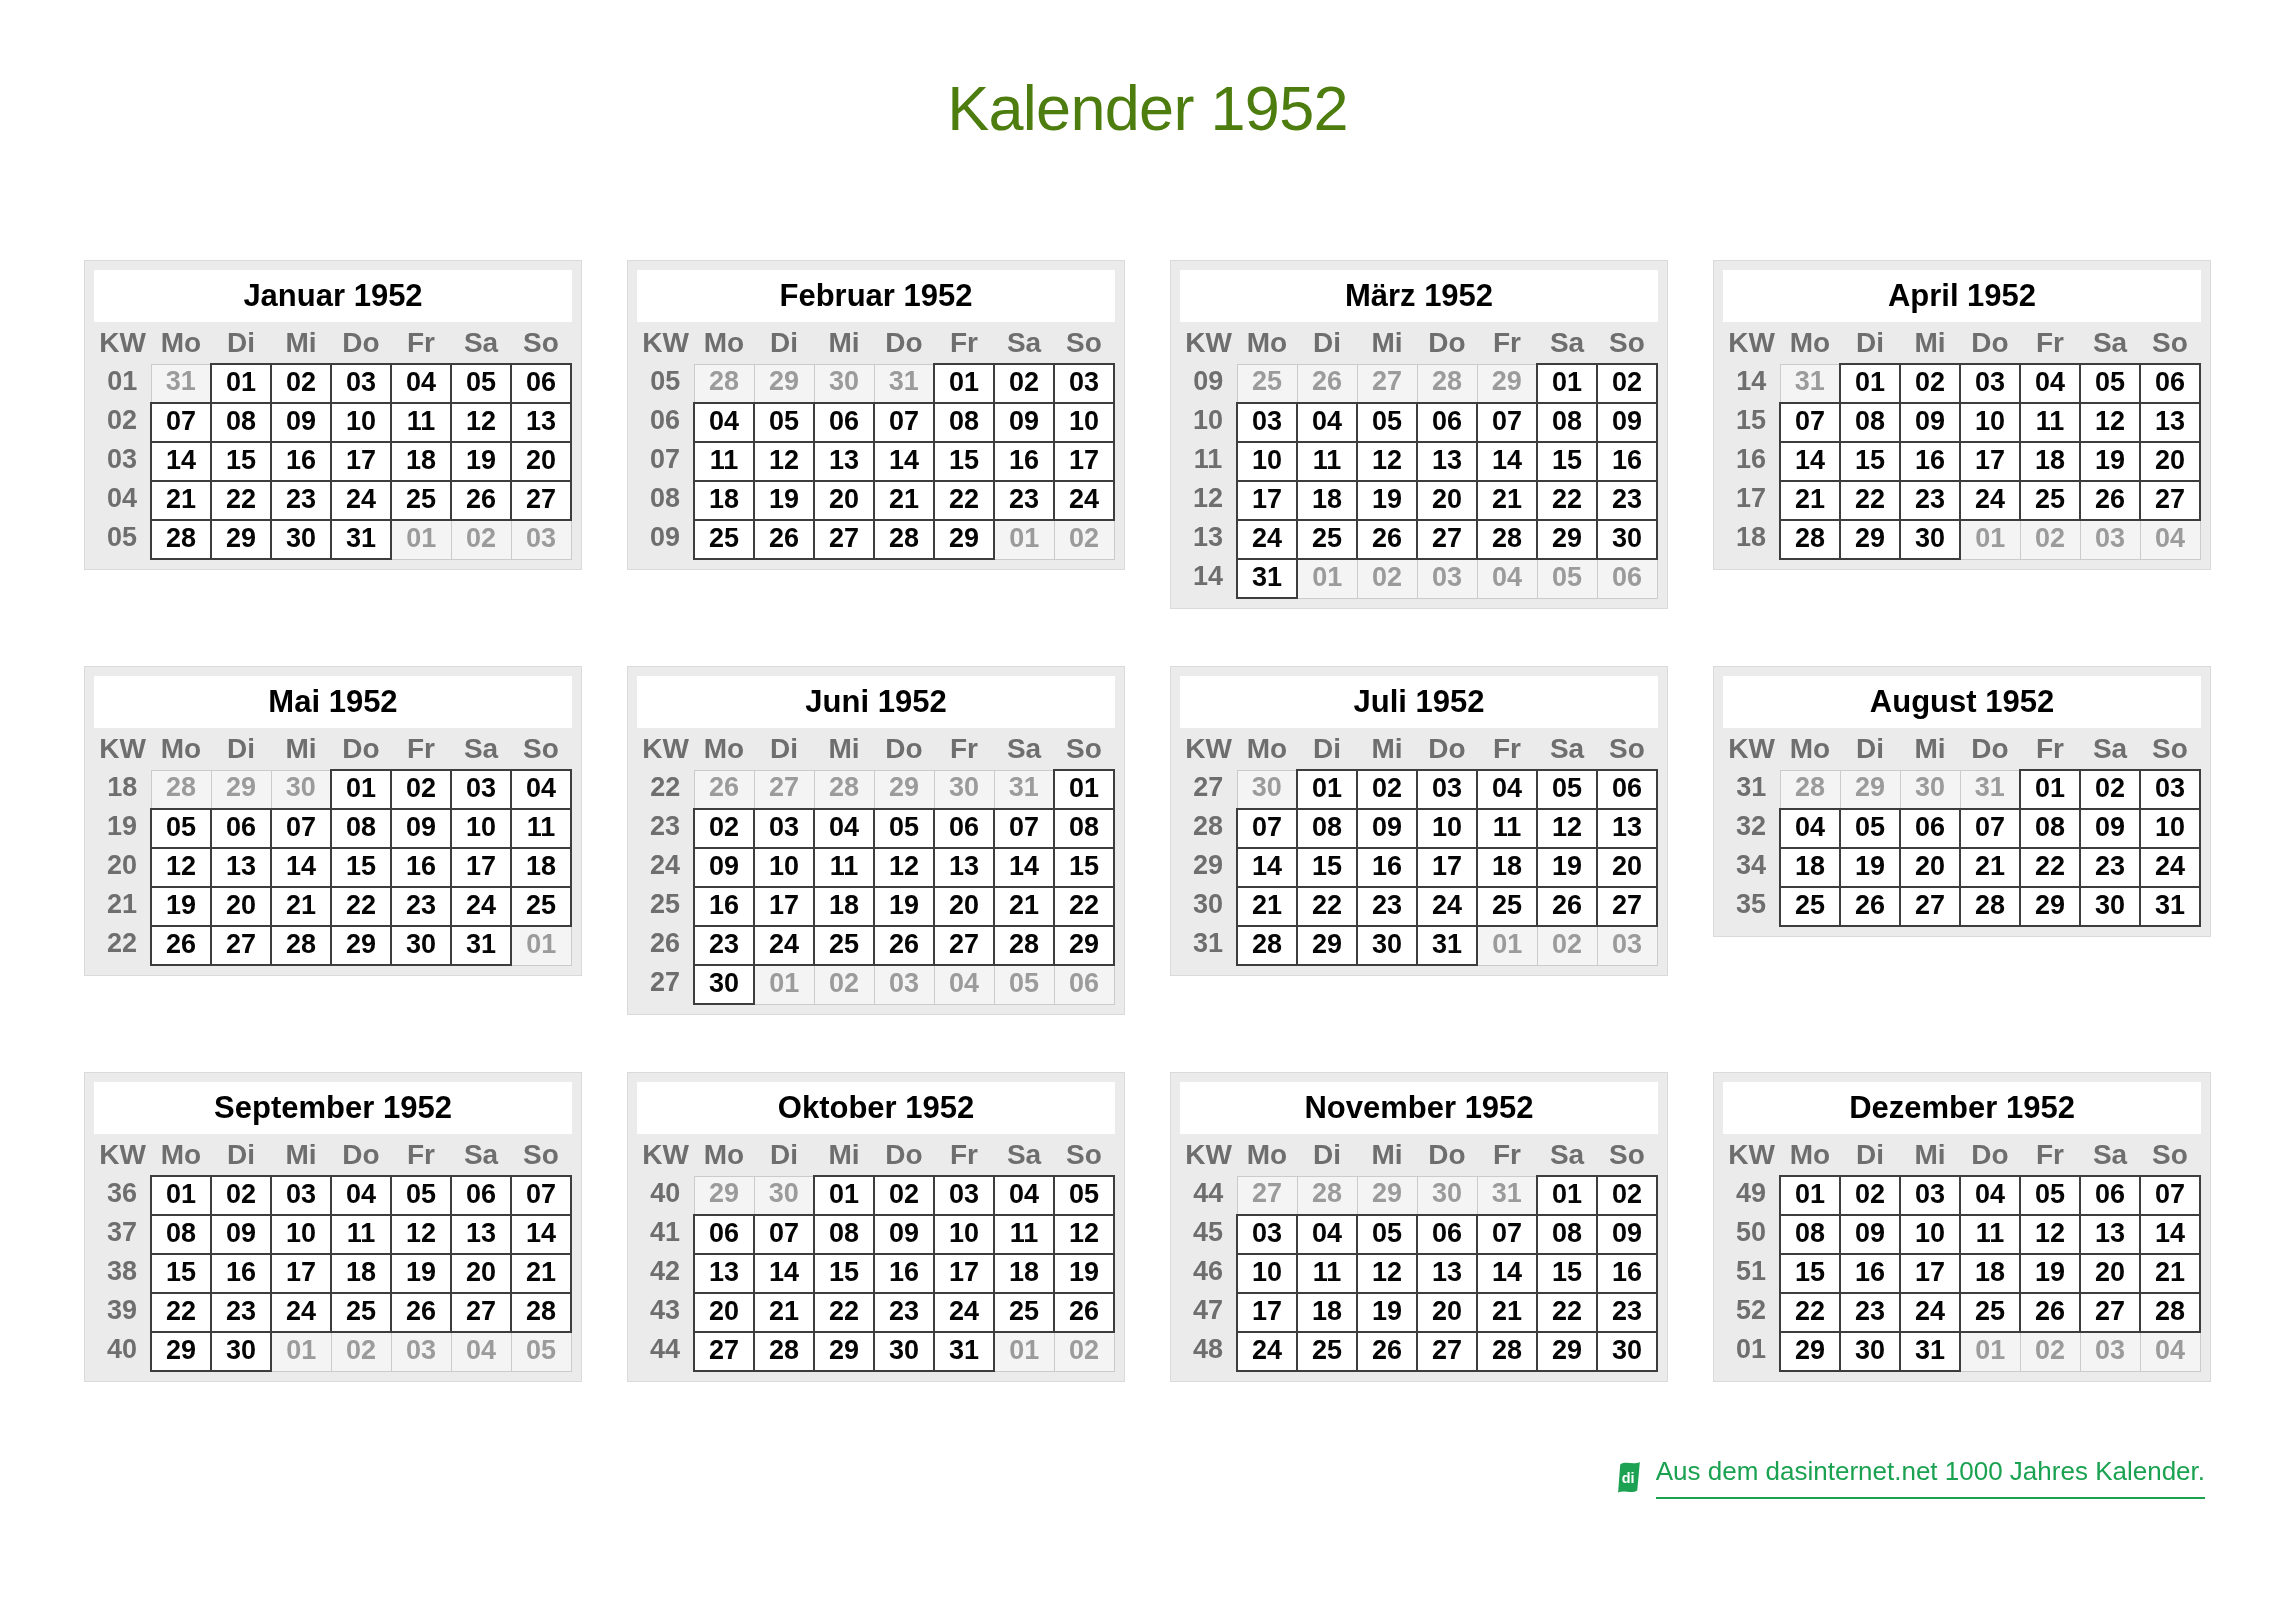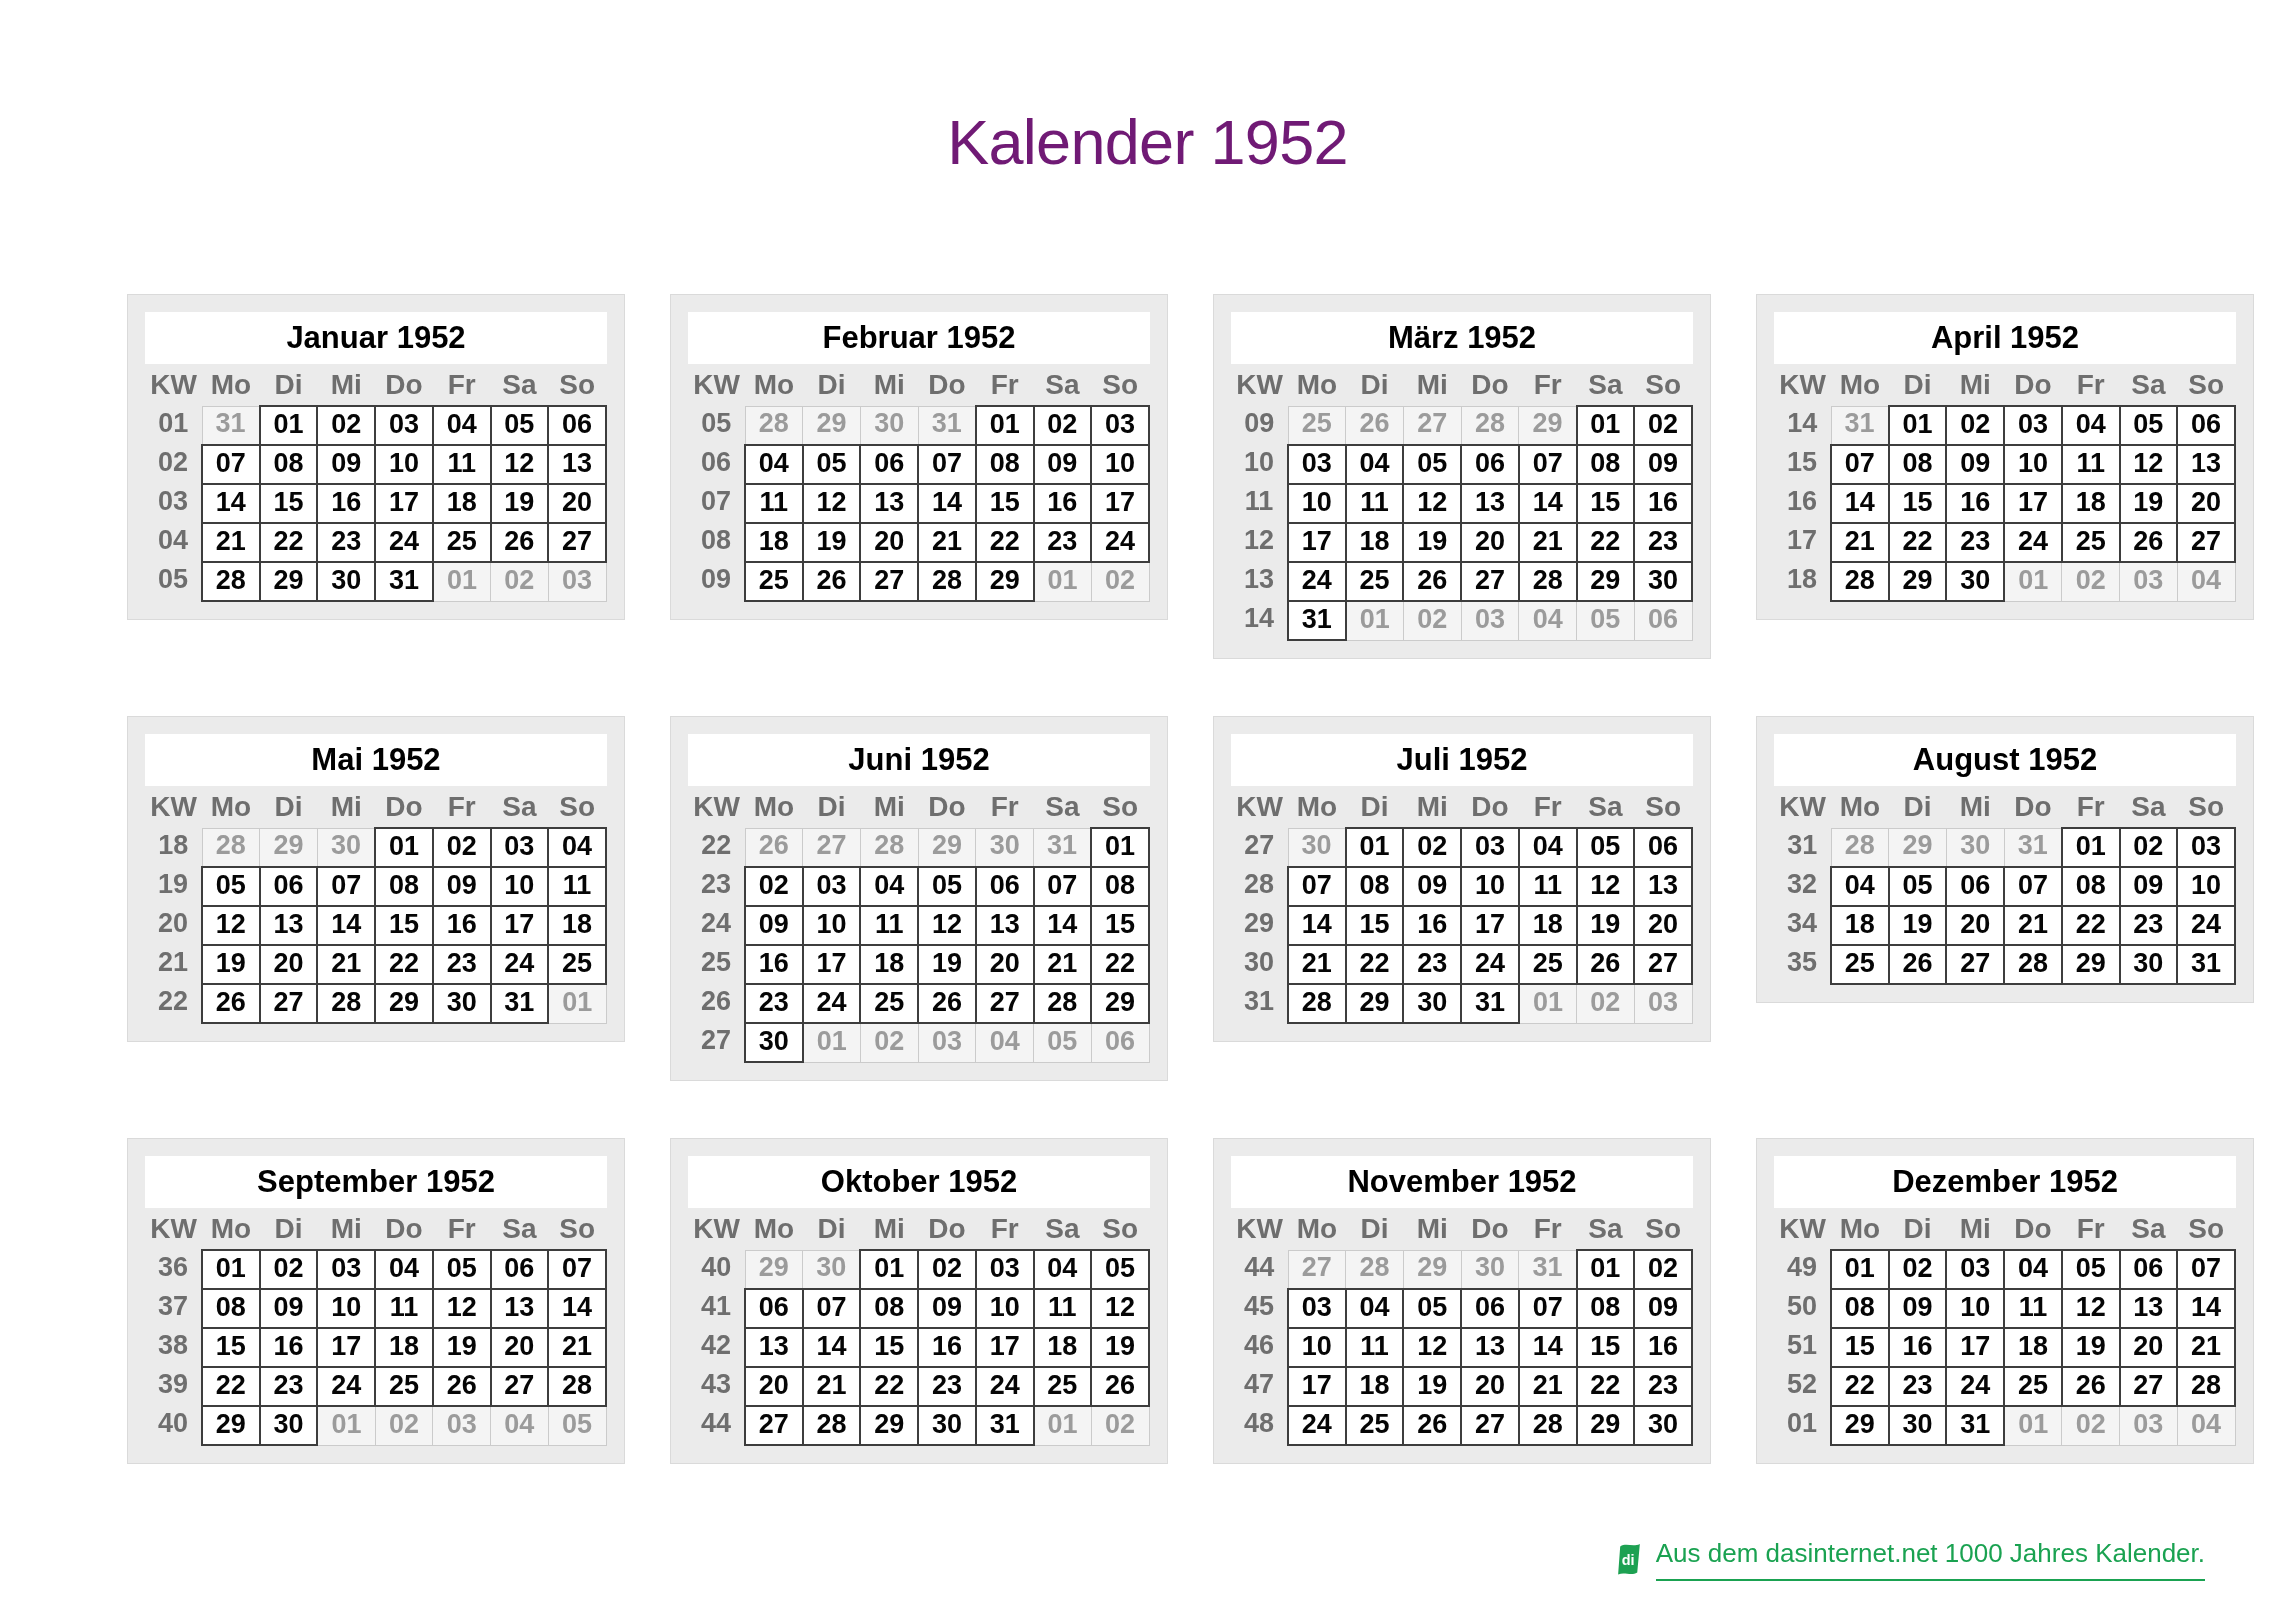--- a/index.html
+++ b/index.html
@@ -3,44 +3,43 @@
 <meta charset="utf-8">
 <style>
   html, body { margin: 0; padding: 0; }
   body {
     width: 2295px; height: 1623px;
     background: #ffffff;
     font-family: "Liberation Sans", sans-serif;
     position: relative;
   }
   .page-title {
-    margin: 111px 0 0 0;
+    margin: 77px 0 0 0;
     text-align: center;
     font-size: 63px;
     font-weight: 400;
     letter-spacing: -0.7px;
     line-height: 1;
-    color: #701a75;
+    color: #4d7c0f;
   }
   .months-grid {
     display: grid;
     grid-template-columns: repeat(4, 498px);
     column-gap: 45px;
     row-gap: 57px;
     align-items: start;
     margin: 120px 0 0 84px;
     width: 2127px;
   }
   .month-card {
     box-sizing: border-box;
     width: 498px;
     background: var(--card_bg, #ebebeb);
     border: 1.3px solid var(--card_border, #dadada);
-    padding: 17px;
-    margin-left: 43px;
+    padding: 9px;
   }
   .month-title {
     background: #ffffff;
     height: 52px;
     display: flex;
     align-items: center;
     justify-content: center;
     font-size: 31px;
     font-weight: 700;
     color: #000;

